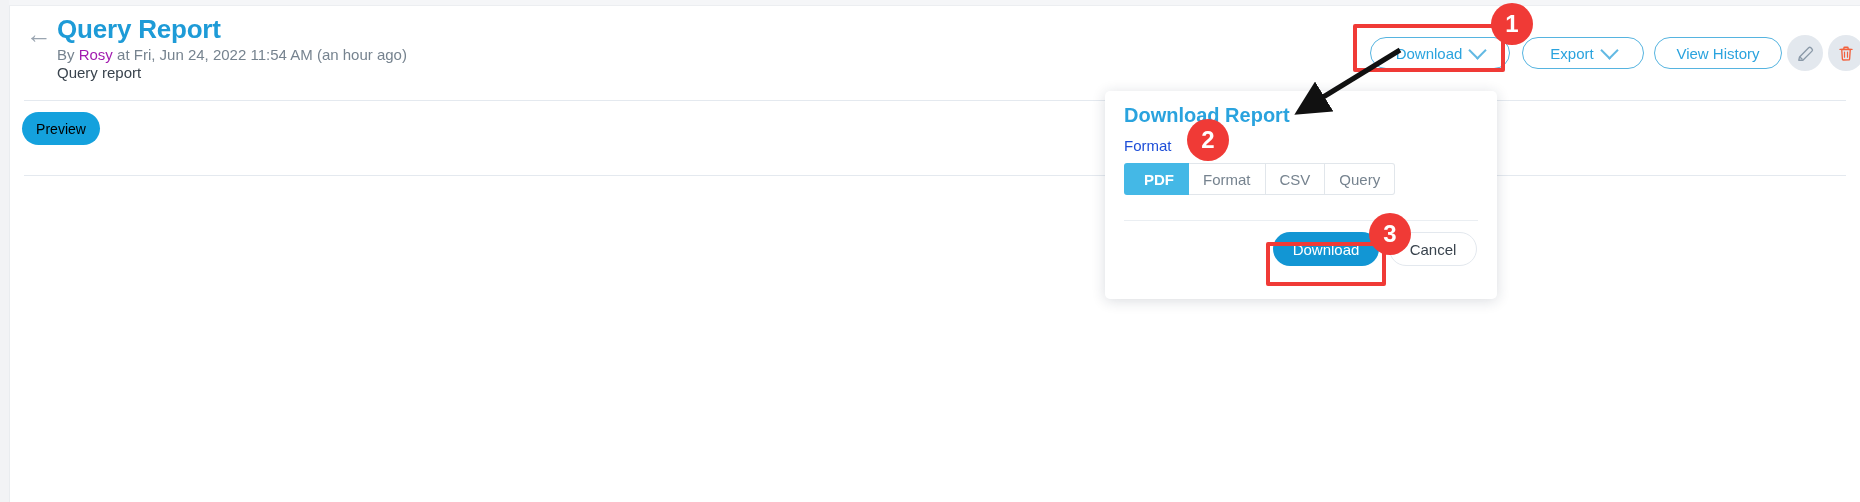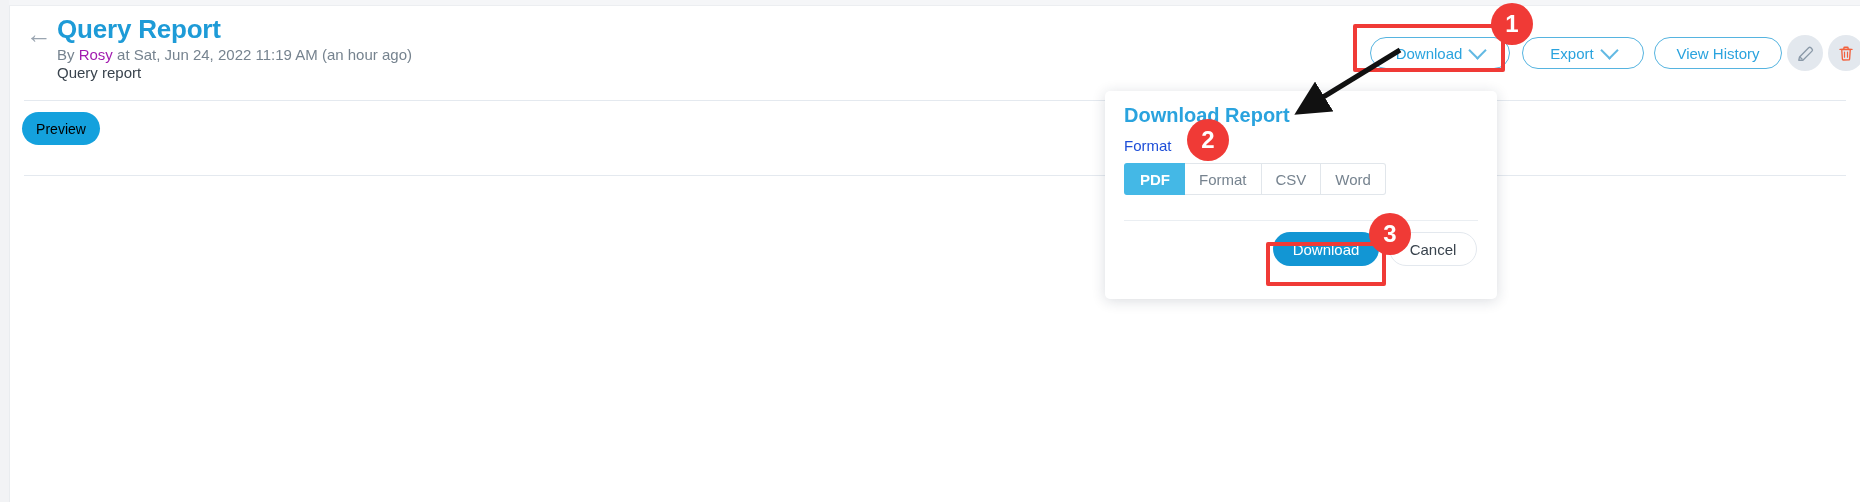--- a/index.html
+++ b/index.html
@@ -200,21 +200,21 @@
     font-size: 15px;
     color: #76838f;
     background: #ffffff;
     border: 1px solid #e1e6eb;
     border-left: none;
     box-sizing: border-box;
     cursor: pointer;
     white-space: nowrap;
   }
   .seg:first-child {
-    border-left: 2px solid #0f172a;
+    border-left: 6px solid #0f172a;
     border-top-left-radius: 3px;
     border-bottom-left-radius: 3px;
   }
   .seg:last-child {
     border-top-right-radius: 3px;
     border-bottom-right-radius: 3px;
   }
   .seg.active {
     background: #44b8e6;
     border-color: #44b8e6;
@@ -306,21 +306,21 @@
 
   <div class="page">
 
     <div class="header">
 
       <div class="back-arrow">←</div>
 
       <div class="title">Query Report</div>
 
       <div class="byline">
-        <span>By </span><span class="who">Rosy</span><span> at Sat, Jun 24, 2022 11:19 AM (an hour ago)</span>
+        <span>By </span><span class="who">Rosy</span><span> at Fri, Jun 24, 2022 11:54 AM (an hour ago)</span>
       </div>
 
       <div class="subtitle">Query report</div>
 
       <div class="pill" id="btn-download">
         <span>Download</span>
         <span class="caret"></span>
       </div>
 
       <div class="pill" id="btn-history">
@@ -358,21 +358,21 @@
     <div class="canvas-area"></div>
 
     <div class="dialog">
       <div class="dialog-title">Download Report</div>
       <div class="dialog-label">Format</div>
 
       <div class="seg-group">
         <div class="seg active">PDF</div>
         <div class="seg">Format</div>
         <div class="seg">CSV</div>
-        <div class="seg">Word</div>
+        <div class="seg">Query</div>
       </div>
 
       <div class="dialog-rule"></div>
 
       <div class="dialog-actions">
         <button class="btn-primary">Download</button>
         <button class="btn-ghost">Cancel</button>
       </div>
     </div>
 

